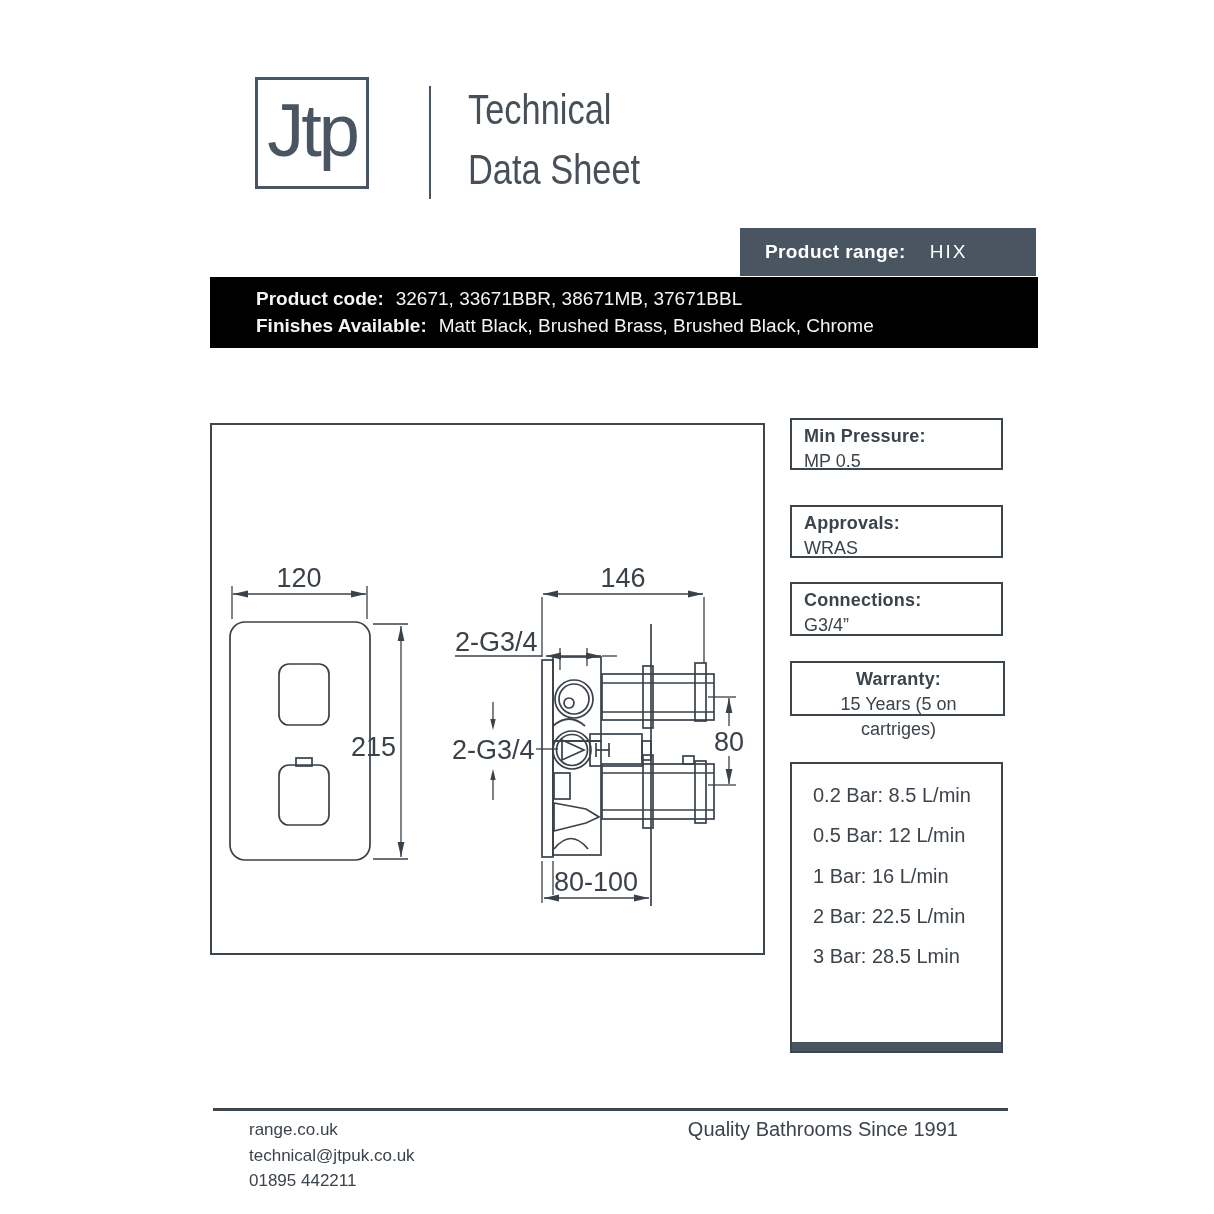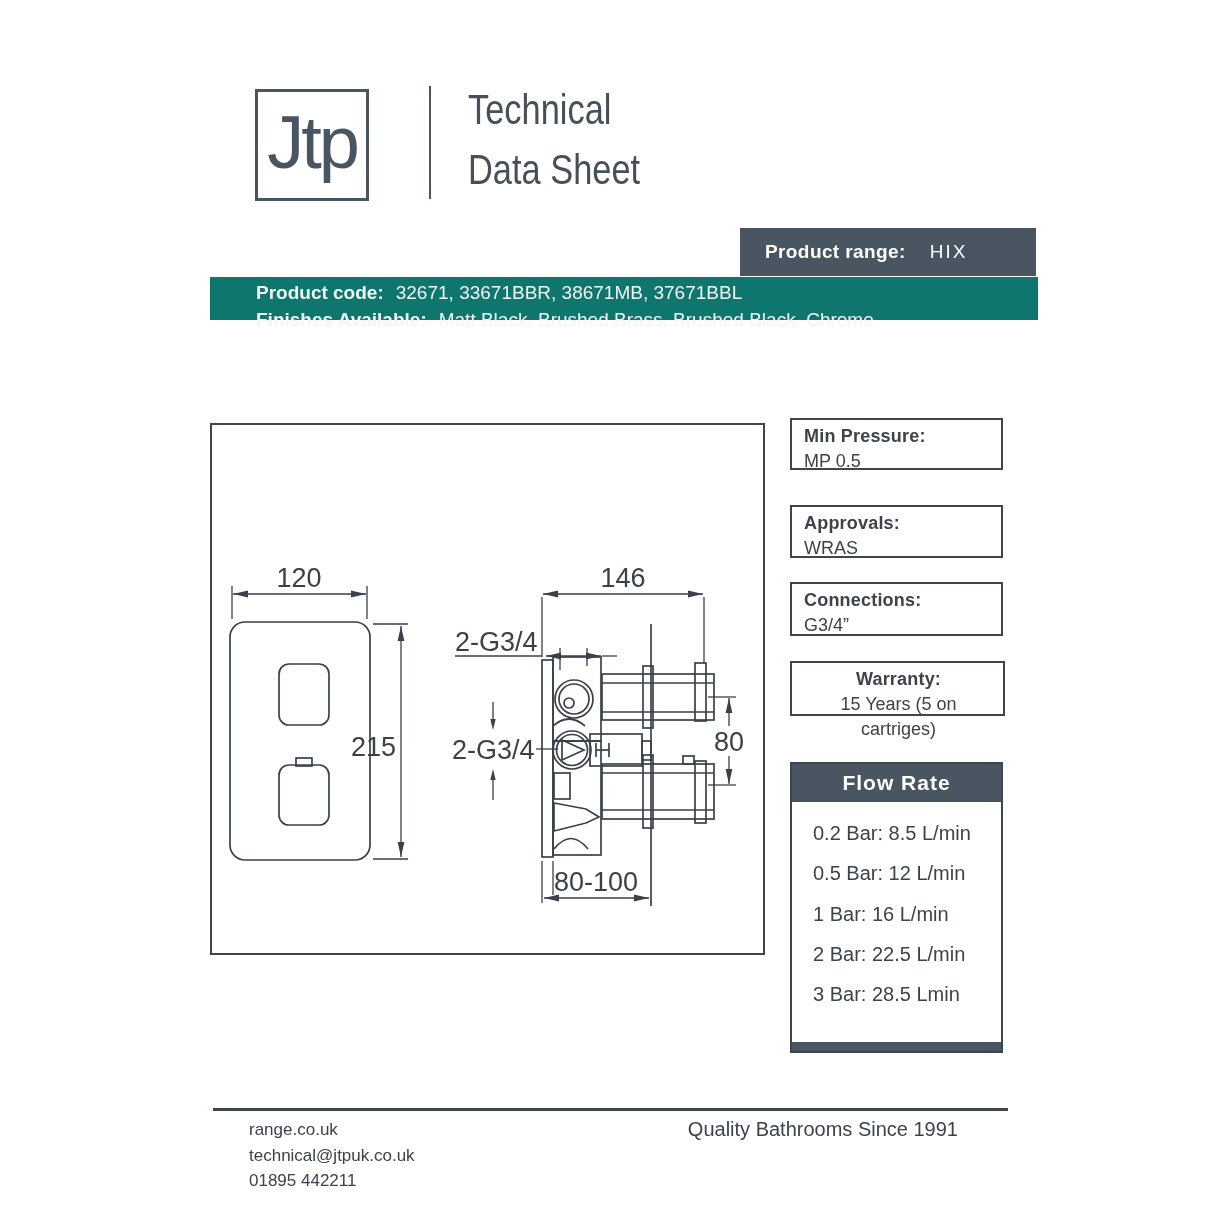--- a/index.html
+++ b/index.html
@@ -8,21 +8,21 @@
     width:1214px; height:1214px; position:relative;
     font-family:"Liberation Sans", sans-serif;
     color:#3c434b;
   }
   .abs { position:absolute; }
 
   
   .logo-box {
     left:255px; top:77px; width:114px; height:112px;
     border:3px solid #4a5562;
-    display:flex; align-items:center; justify-content:center;margin-top:12px;
+    display:flex; align-items:center; justify-content:center;
   }
   .logo-box span {
     font-size:74px; font-weight:400; letter-spacing:-3px;
     color:#4a5562; line-height:1; transform:translateY(-2px);
   }
   .title-divider { left:429px; top:86px; width:2px; height:113px; background:#4a5562; }
   .doc-title { left:468px; top:79px; }
   .doc-title div {
     font-size:43px; font-weight:400; color:#474f58;
     line-height:60px; transform:scaleX(0.8); transform-origin:left center;
@@ -34,23 +34,23 @@
     left:740px; top:212px; width:296px; height:48px;
     background:#4a5562; color:#ffffff;
     display:flex; align-items:center; padding-left:25px;
     font-size:19px;
     margin-top:16px;
   }
   .range-banner .lbl { font-weight:700; letter-spacing:0.4px; }
   .range-banner .val { margin-left:24px; letter-spacing:2px; }
 
   .code-banner {
-    left:210px; top:277px; width:828px; height:43px;
-    background:#0f766e; color:#f2f4f6;
-    padding:2px 0 0 46px; font-size:19px; line-height:27px;
+    left:210px; top:277px; width:828px; height:71px;
+    background:#000000; color:#f2f4f6;
+    padding:8px 0 0 46px; font-size:19px; line-height:27px;
   }
   .code-banner .lbl { font-weight:700; margin-right:12px; }
 
   
   .drawing-panel {
     left:210px; top:423px; width:555px; height:532px;
     border:2px solid #3d454d; background:#ffffff;
   }
   .dwg { display:block; }
   .dwg text { font-family:"Liberation Sans", sans-serif; font-size:27px; fill:#3a4149; }
@@ -241,21 +241,20 @@
 <div class="abs spec-box" style="top:582px; height:54px;">
   <div class="lbl">Connections:</div>
   <div class="val">G3/4”</div>
 </div>
 <div class="abs spec-box" style="top:661px; height:55px; width:215px;text-align:center;">
   <div class="lbl">Warranty:</div>
   <div class="val">15 Years (5 on cartriges)</div>
 </div>
 
 <div class="abs flow-box">
-  <div class="flow-head">Flow Rate</div>
   <div class="flow-rows">
     <div>0.2 Bar: 8.5 L/min</div>
     <div>0.5 Bar: 12 L/min</div>
     <div>1 Bar: 16 L/min</div>
     <div>2 Bar: 22.5 L/min</div>
     <div>3 Bar: 28.5 Lmin</div>
   </div>
   <div class="flow-foot"></div>
 </div>
 

